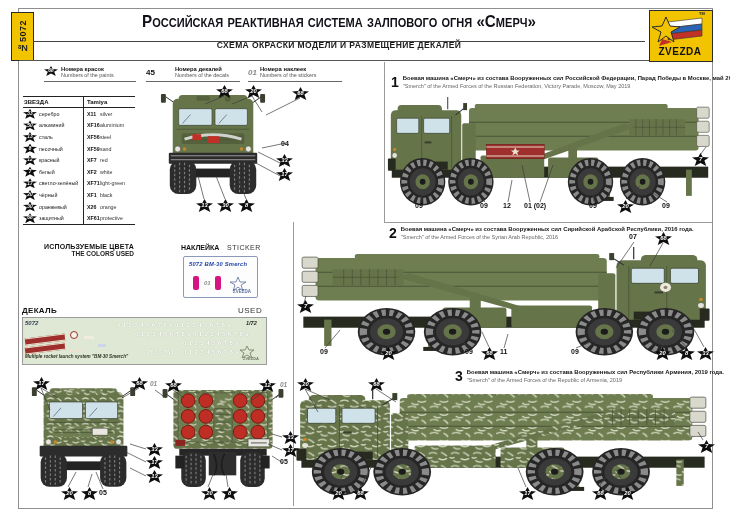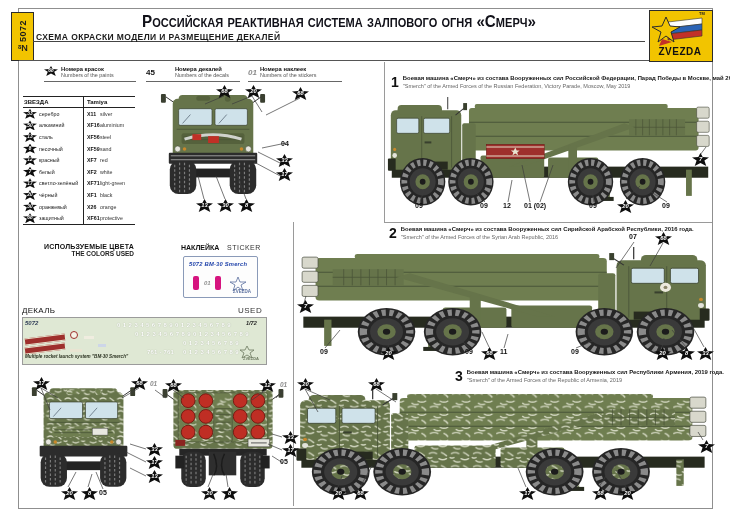--- a/index.html
+++ b/index.html
@@ -7,21 +7,21 @@
   .abs{position:absolute;}
   
   #frame{left:18px;top:8px;width:693px;height:499px;border:1px solid #8f8f8f;}
   #kit-tab{left:11px;top:12px;width:21px;height:47px;background:#f2c400;border:1px solid #2b2b2b;
     display:flex;align-items:center;justify-content:center;}
   #kit-tab span{writing-mode:vertical-rl;transform:rotate(180deg);font-size:9px;font-weight:700;color:#1c1c1c;letter-spacing:.5px;}
   
   #title{left:36px;top:12px;width:606px;text-align:center;font-size:16.5px;font-weight:700;color:#101018;
     font-variant:small-caps;transform:scaleX(.92);transform-origin:center;white-space:nowrap;}
   #hline1{left:33px;top:41px;width:612px;border-top:1px solid #444;}
-  #subtitle{left:36px;top:32px;width:606px;font-size:8.5px;font-weight:700;color:#1b1b1b;letter-spacing:.4px;}
+  #subtitle{left:36px;top:40px;width:606px;text-align:center;font-size:8.5px;font-weight:700;color:#1b1b1b;letter-spacing:.4px;}
   #hline2{left:19px;top:60px;width:692px;border-top:1px solid #555;}
   #logo-box{left:649px;top:10px;width:62px;height:50px;background:#f2c400;border:1px solid #2b2b2b;}
   #logo-tm{left:699px;top:11px;font-size:4px;font-weight:700;color:#222;}
   
   .lgd{top:66px;display:flex;align-items:flex-start;gap:3px;border-bottom:1px solid #666;padding-bottom:3px;}
   .lgd .lines{display:flex;flex-direction:column;}
   .lgd .ru{font-size:5.8px;font-weight:700;color:#111;}
   .lgd .en{font-size:5.4px;color:#555;}
   .lgd .big{font-size:8px;font-weight:700;color:#111;margin-top:2px;}
   .lgd .big.it{font-style:italic;color:#8a8a8a;}
@@ -48,21 +48,21 @@
   #colors-used .l1{font-size:7px;font-weight:800;color:#111;letter-spacing:.2px;}
   #colors-used .l2{font-size:6.5px;font-weight:700;color:#222;}
   
   #stk-ru{left:181px;top:244px;font-size:7px;font-weight:800;color:#111;}
   #stk-en{left:227px;top:244px;font-size:7px;font-weight:400;color:#333;letter-spacing:.5px;}
   #stk-box{left:183px;top:256px;width:73px;height:40px;border:1px solid #8a9ab8;border-radius:2px;background:#fdfdfd;}
   #stk-title{left:189px;top:261px;font-size:5.8px;font-weight:700;font-style:italic;color:#2244aa;letter-spacing:.2px;}
   .stk-bar{width:6px;height:14px;background:#d6147f;border-radius:2px;}
   #stk-num{left:204px;top:280px;font-size:6px;font-weight:700;font-style:italic;color:#8d8d8d;}
   
-  #dcl-ru{left:22px;top:306px;font-size:8px;font-weight:400;color:#111;letter-spacing:.3px;}
+  #dcl-ru{left:22px;top:306px;font-size:8px;font-weight:700;color:#111;letter-spacing:.3px;}
   #dcl-en{left:238px;top:306px;font-size:8px;font-weight:400;color:#333;letter-spacing:.5px;}
   #dcl-strip{left:22px;top:317px;width:243px;height:46px;background:#dfe8d4;border:1px solid #9b9b9b;}
   .dcl-digits{position:absolute;font-size:6px;font-weight:700;color:#fff;letter-spacing:.4px;text-shadow:0 0 1px #93a184;white-space:nowrap;}
   #dcl-kit{left:25px;top:320px;font-size:6px;font-weight:700;font-style:italic;color:#33405a;}
   #dcl-scale{left:246px;top:320px;font-size:5.5px;font-weight:700;font-style:italic;color:#222;}
   #dcl-cap{left:25px;top:354px;font-size:4.6px;font-weight:700;font-style:italic;color:#2c3322;}
   .banner{position:absolute;background:#9e2f2c;border-top:.8px solid #e7e1cc;border-bottom:.8px solid #e7e1cc;}
   
   .vcap{display:flex;gap:4px;}
   .vcap .n{font-size:14px;font-weight:800;color:#111;line-height:1;}

